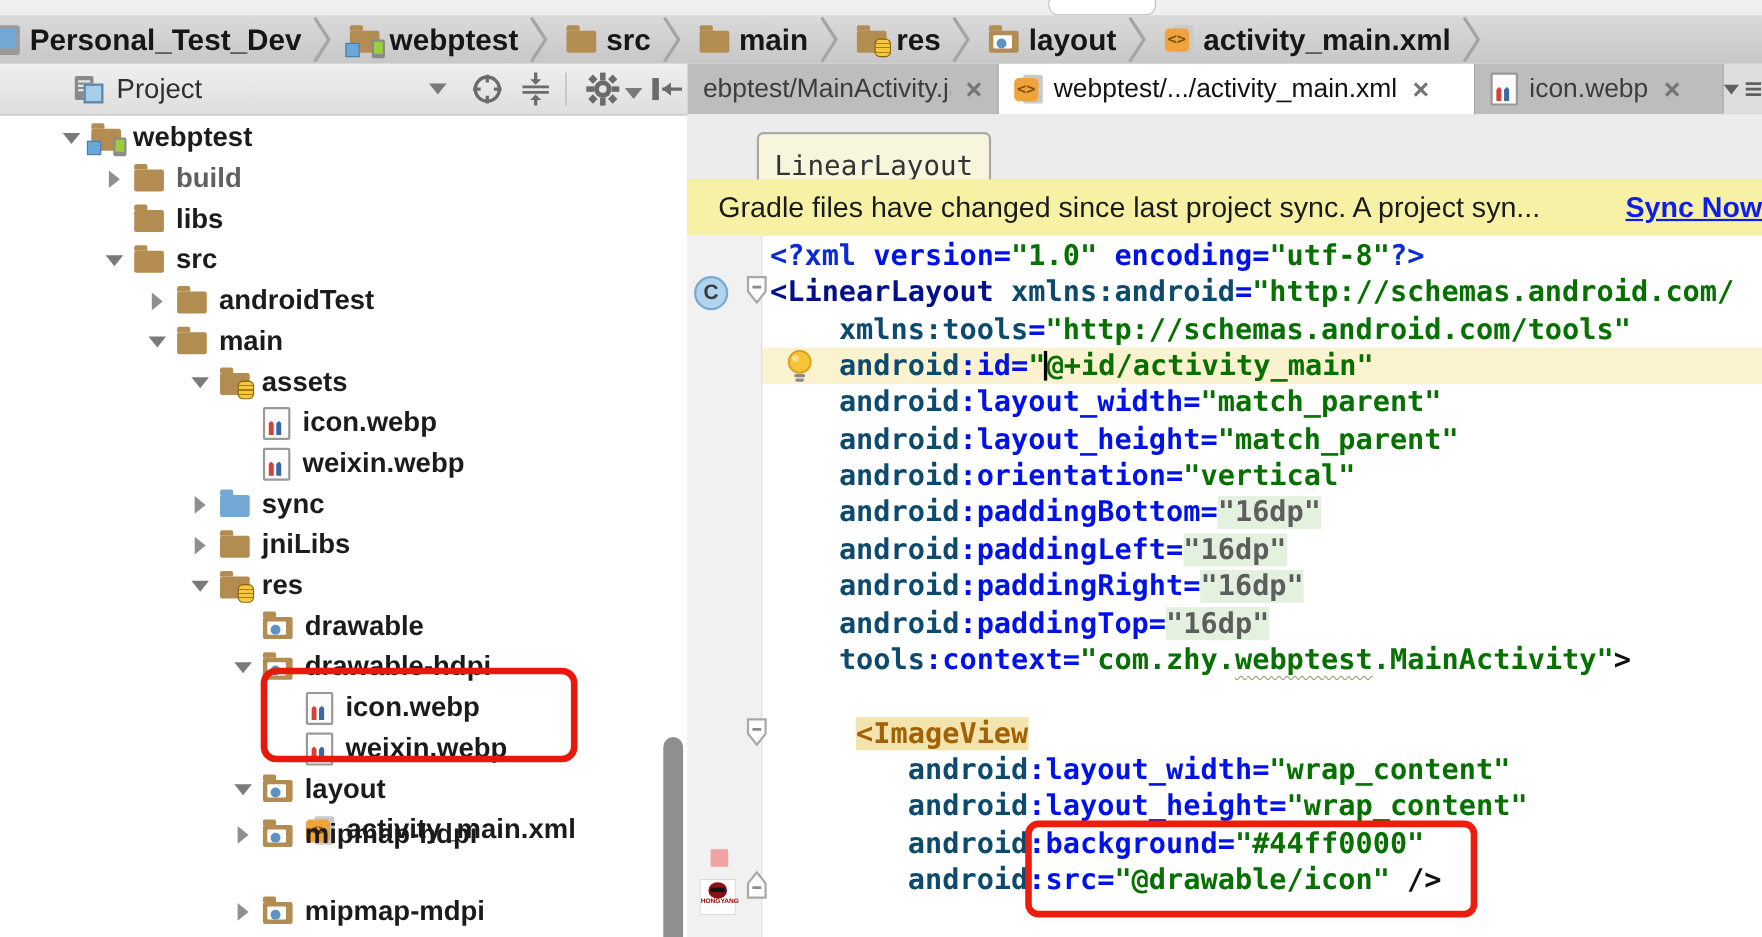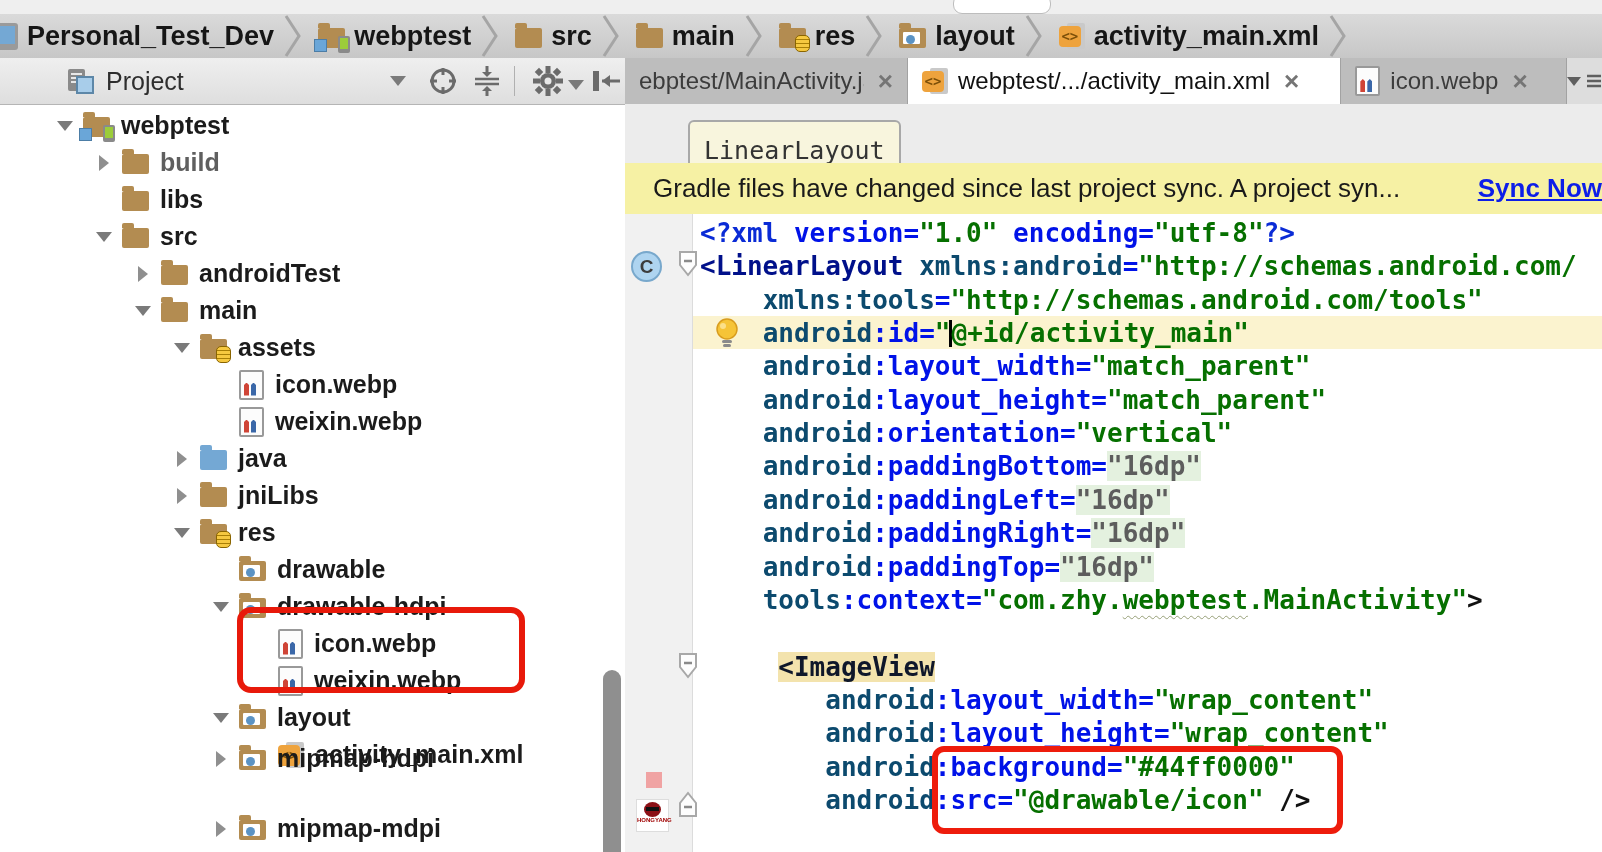--- a/index.html
+++ b/index.html
@@ -71,21 +71,21 @@
   .banner .msg{margin-left:28px;flex:1;white-space:nowrap;overflow:hidden;}
   .banner .link{color:#0d1ee8;text-decoration:underline;margin-right:0;white-space:nowrap;font-weight:bold;}
   .codearea{position:absolute;left:0;top:156px;right:0;bottom:0;background:#fff;overflow:hidden;}
   .gutter{position:absolute;left:0;top:0;width:67px;bottom:0;background:#f1f1f1;border-right:1px solid #dcdcdc;}
   .caretline{position:absolute;left:0;height:33px;right:0;background:#fbf3cf;}
   .codeline{position:absolute;left:75px;white-space:pre;font-family:"DejaVu Sans Mono",monospace;font-size:26px;font-weight:bold;line-height:33px;}
   .pi{color:#0a2bd6;} .tg{color:#00108a;} .ns{color:#0c4a6e;} .an{color:#0012e8;} .op{color:#0012e8;}
   .av{color:#067000;} .pl{color:#111;font-weight:bold;}
   .dim2{color:#5d5d5d;background:#e4f1df;}
   .wav{color:#067000;text-decoration:underline wavy #97a078 1px;text-underline-offset:6px;}
-  .tghl{color:#0f172a;background:#f3e3ad;}
+  .tghl{color:#a16207;background:#f3e3ad;}
   .caret{display:inline-block;width:3px;height:27px;background:#000;vertical-align:-5px;margin:0 -1px;}
   .gutterC{position:absolute;left:6px;top:37px;width:31px;height:31px;border-radius:50%;background:#aed4f0;border:2px solid #78a8cc;
            color:#3c3c3c;font-size:19px;font-weight:bold;display:flex;align-items:center;justify-content:center;box-sizing:border-box;}
   .bulb{position:absolute;left:88px;top:104px;}
   .fold{position:absolute;left:52px;}
   .swatch{position:absolute;left:21px;top:558px;width:16px;height:16px;background:#f0a3a3;}
   .hongyang{position:absolute;left:11px;top:585px;width:33px;height:33px;background:#fff;border:1px solid #ddd;text-align:center;box-sizing:border-box;}
   .hongyang .blob{width:17px;height:15px;margin:2px auto 0;background:#8c1016;border-radius:50%;position:relative;}
   .hongyang .blob::after{content:"";position:absolute;left:2px;top:5px;width:13px;height:4px;background:#111;}
   .hongyang .txt{font-size:6px;color:#a00000;font-weight:bold;letter-spacing:0;line-height:7px;}
@@ -267,21 +267,21 @@
       <div class="trow" style="top: 299px; left: 211px;">
         <span class="arrowbox"></span>
         <span class="webpfile"></span>
         <span class="lbl">weixin.webp</span>
       </div>
       <div class="trow" style="top: 336px; left: 172px;">
         <span class="arrowbox">
           <span class="tri-right"></span>
         </span>
         <span class="folder blue"></span>
-        <span class="lbl">java</span>
+        <span class="lbl">sync</span>
       </div>
       <div class="trow" style="top: 373px; left: 172px;">
         <span class="arrowbox">
           <span class="tri-right"></span>
         </span>
         <span class="folder"></span>
         <span class="lbl">jniLibs</span>
       </div>
       <div class="trow" style="top: 410px; left: 172px;">
         <span class="arrowbox">

